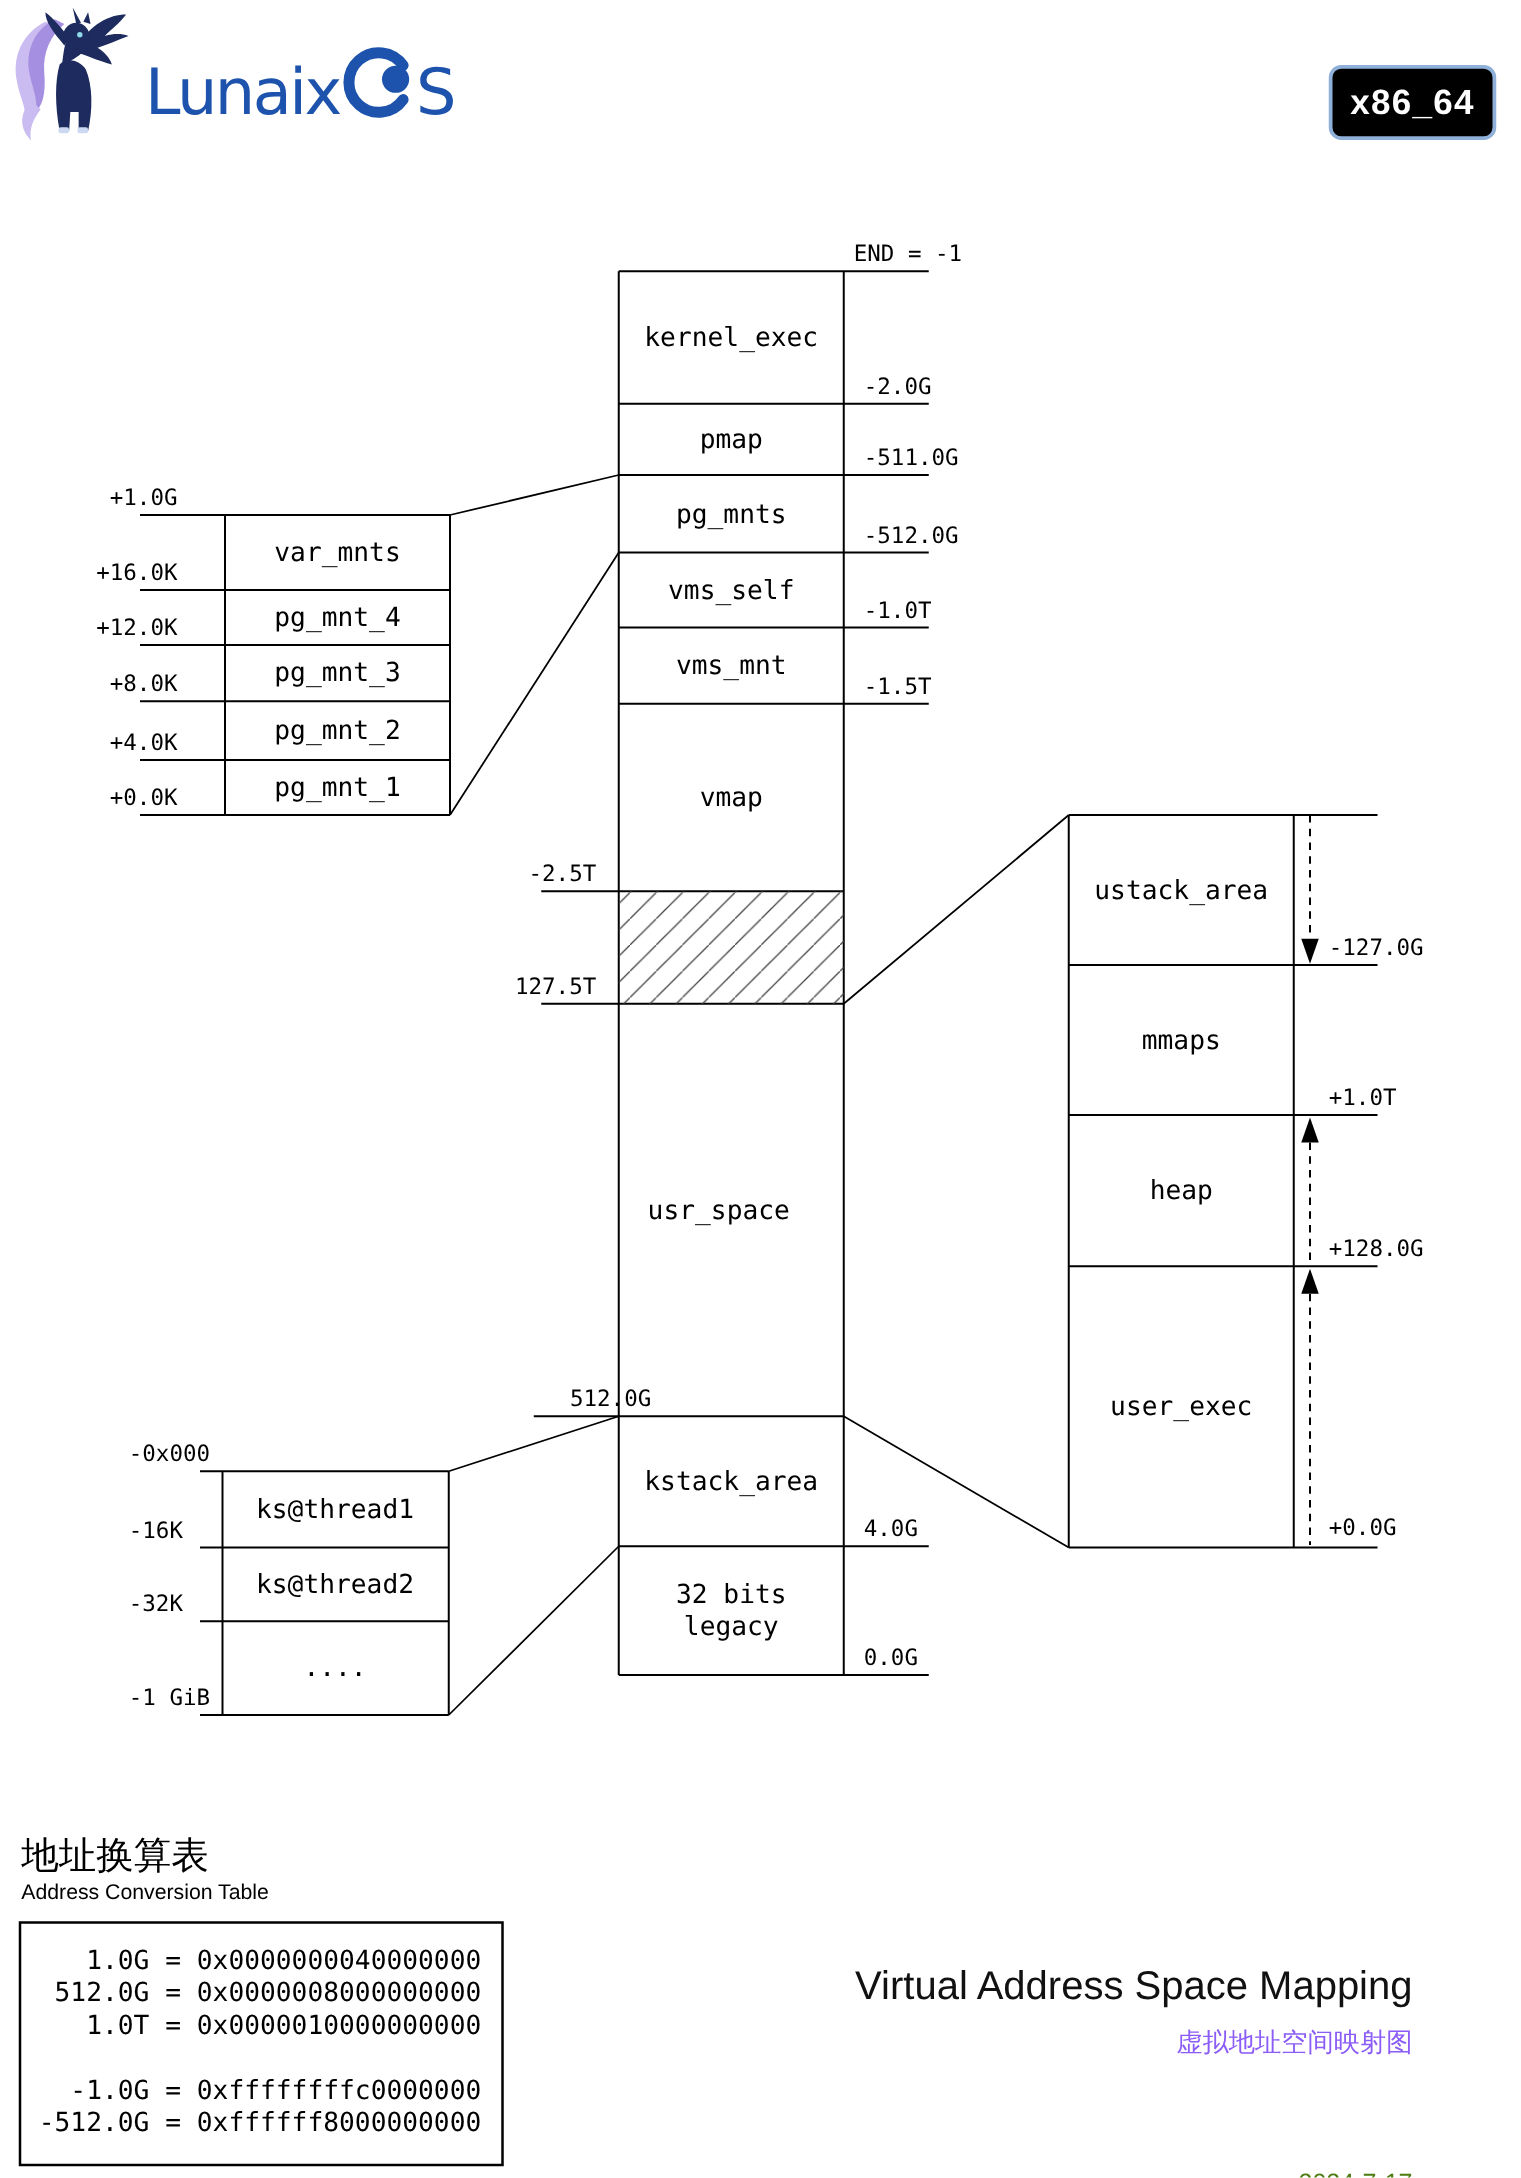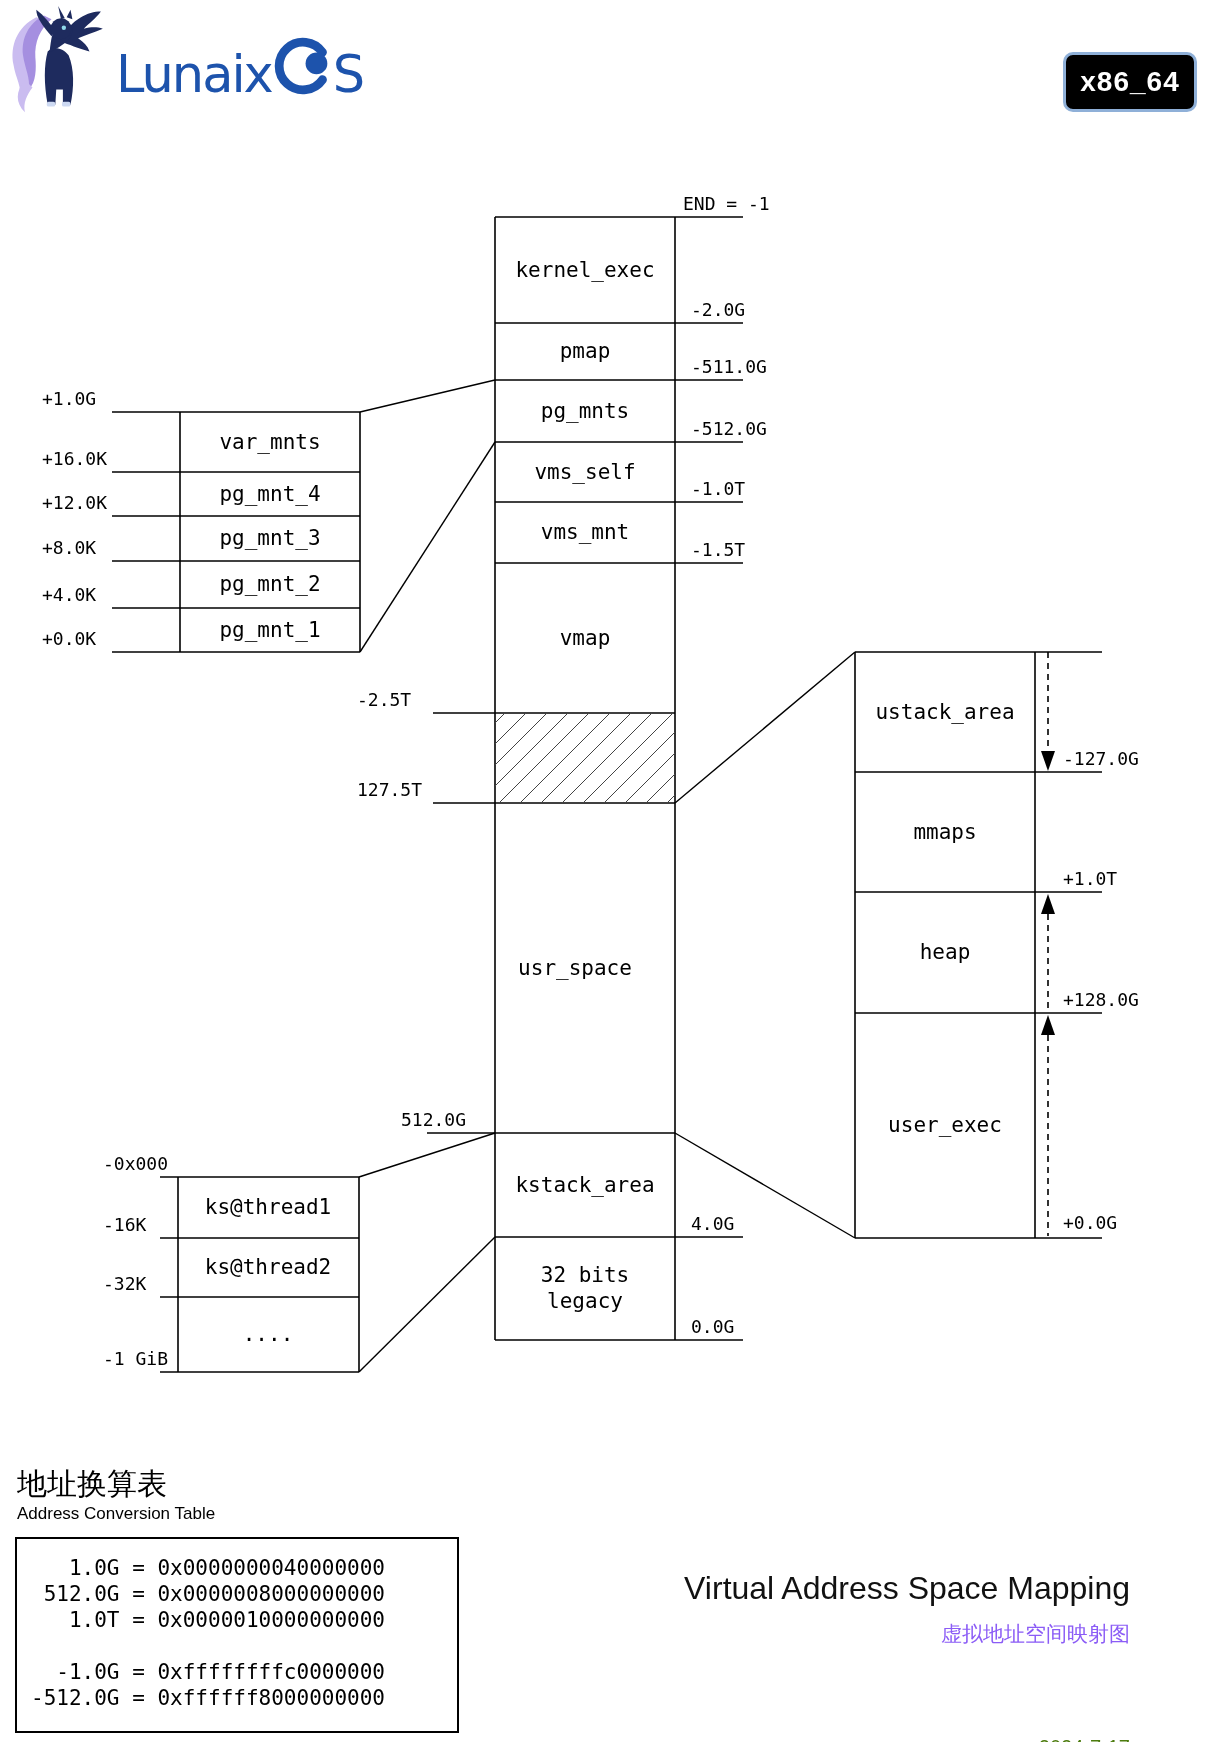--- a/index.html
+++ b/index.html
@@ -4,33 +4,33 @@
 <style>
   html,body{margin:0;padding:0;}
   body{width:1217px;height:1742px;background:#ffffff;position:relative;overflow:hidden;
        font-family:"DejaVu Sans Mono",monospace;color:#000;}
   .abs{position:absolute;}
   
   .s{position:absolute;font:21px "DejaVu Sans Mono",monospace;line-height:26px;
      width:180px;text-align:center;white-space:pre-wrap;}
   
   .t{position:absolute;font:18px "DejaVu Sans Mono",monospace;line-height:20px;white-space:pre;}
-  .t.r{text-align:left;width:120px;}
+  .t.r{text-align:right;width:120px;}
   
   #logo-row{position:absolute;left:116px;top:16px;height:84px;display:flex;align-items:flex-end;}
   .logo-txt{font-family:"DejaVu Sans",sans-serif;font-size:51px;font-weight:500;line-height:1;
             letter-spacing:-2px;}
   #arch-badge{position:absolute;left:1063px;top:52px;width:134px;height:60px;box-sizing:border-box;
               background:#000000;border:3px solid #8fb0d8;border-radius:10px;
               display:flex;align-items:center;justify-content:center;
               font:bold 28px "Liberation Sans",sans-serif;color:#fff;letter-spacing:1px;}
   
   #conv-title-zh{position:absolute;left:17px;top:1464px;font:400 30px "Liberation Sans",sans-serif;}
   #conv-title-en{position:absolute;left:17px;top:1504px;font:400 17px "Liberation Sans",sans-serif;}
-  #conv-box{position:absolute;left:15px;top:1537px;width:444px;height:196px;box-sizing:border-box;
+  #conv-box{position:absolute;left:15px;top:1537px;width:388px;height:196px;box-sizing:border-box;
             border:2px solid #000;padding:16px 0 4px 14px;}
   .conv-row{font:21px "DejaVu Sans Mono",monospace;line-height:26px;height:26px;white-space:pre;}
   
   #main-title{position:absolute;right:87px;top:1570px;font:400 32px "Liberation Sans",sans-serif;color:#111;}
   #sub-title{position:absolute;right:87px;top:1620px;font:400 21px "Liberation Sans",sans-serif;color:#8b5cf6;}
   #date{position:absolute;right:87px;top:1736px;font:400 20px "Liberation Sans",sans-serif;color:#4d7c0f;margin-left:47px;}
 </style>
 </head>
 <body>
 

